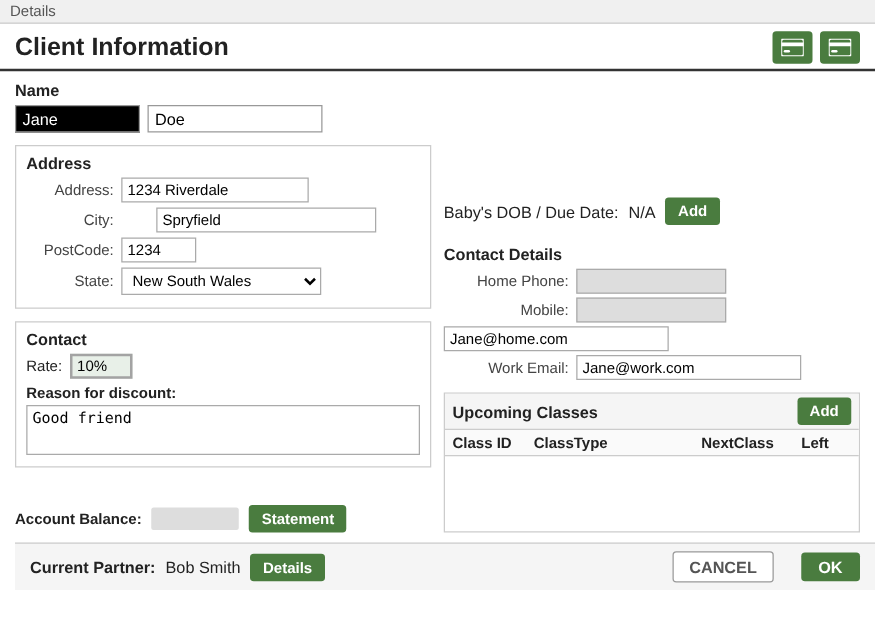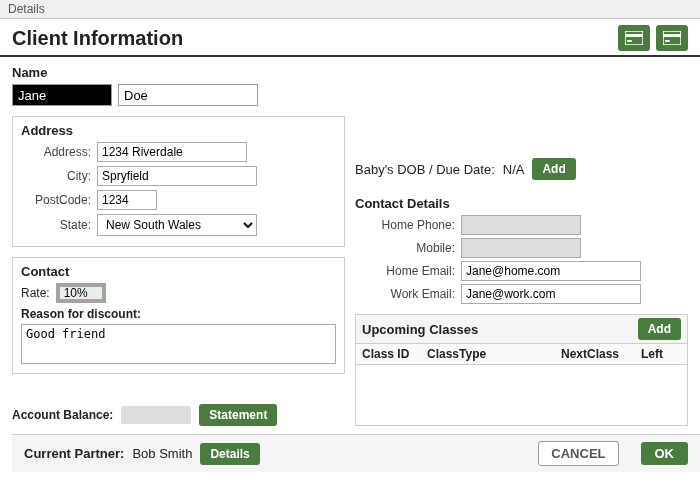--- a/index.html
+++ b/index.html
@@ -115,39 +115,39 @@
       height: 20px;
     }
     .address-row select {
       border: 1px solid #aaa;
       padding: 1px 4px;
       font-size: 12px;
       height: 22px;
       background: #fff;
     }
     .input-address { width: 150px; }
-    .input-city { width: 160px; }
+    .input-city { width: 176px; margin-left: 28px; }
     .input-postcode { width: 60px; }
     .input-state { width: 160px; }
     .discount-section {
       border: 1px solid #ccc;
       padding: 6px 8px;
     }
     .rate-row {
       display: flex;
       align-items: center;
       margin-bottom: 4px;
     }
     .rate-row label {
       margin-right: 6px;
       font-size: 12px;
     }
     .rate-input {
       width: 50px;
-      border: 4px solid #a3a3a3;
+      border: 2px solid #a3a3a3;
       padding: 1px 4px;
       font-size: 12px;
       height: 20px;
       background: #e8f0e8;
     }
     .reason-label {
       font-size: 12px;
       font-weight: bold;
       margin-bottom: 3px;
     }
@@ -402,21 +402,20 @@
       <div class="contact-section">
         <div class="contact-row">
           <label>Home Phone:</label>
           <input class="phone-input" type="text" style="">
         </div>
         <div class="contact-row">
           <label>Mobile:</label>
           <input class="phone-input" type="text" style="">
         </div>
         <div class="contact-row">
-          <label>Home Email:</label>
           <input type="text" value="Jane@home.com" style="">
         </div>
         <div class="contact-row">
           <label>Work Email:</label>
           <input type="text" value="Jane@work.com" style="">
         </div>
       </div>
     </div>
 
     <div class="classes-section">

